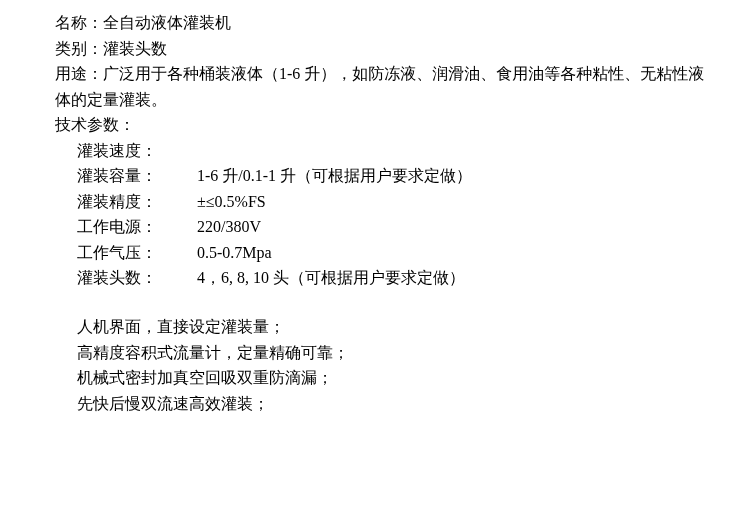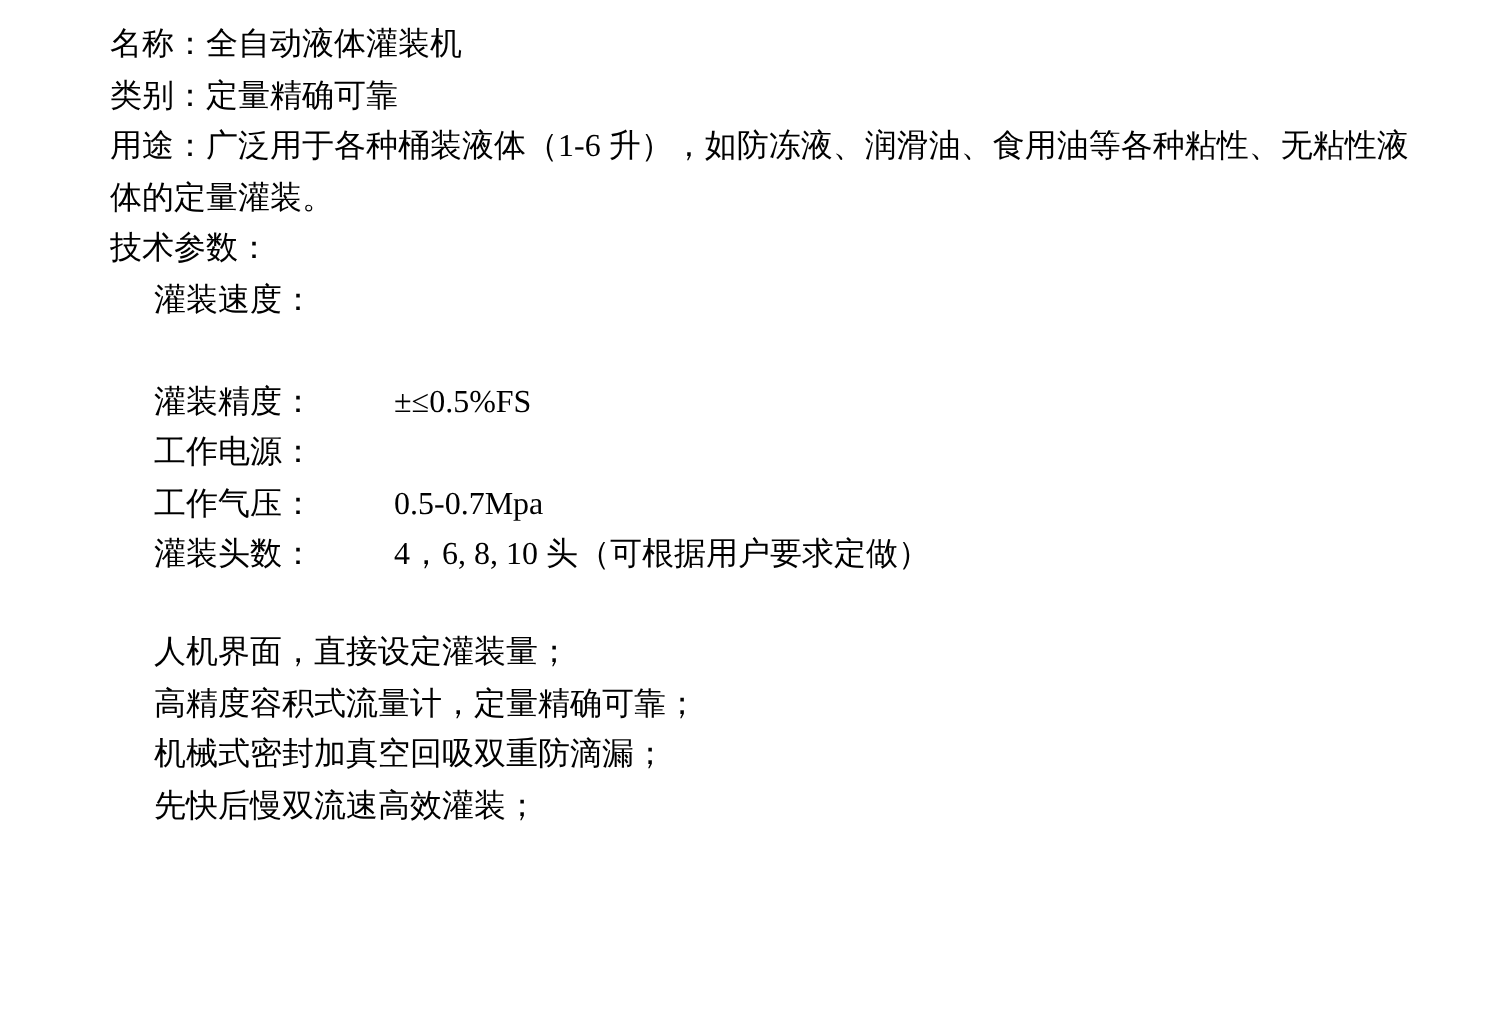--- a/index.html
+++ b/index.html
@@ -46,39 +46,42 @@
     height: 23.5px;
   }
 </style>
 </head>
 <body>
 
 <div class="doc">
 
   <div class="line"><span>名称：</span><span>全自动液体灌装机</span></div>
 
-  <div class="line"><span>类别：</span><span>定量精确可靠</span></div>
+  <div class="line"><span>类别：</span><span>灌装头数</span></div>
 
   <div class="line"><span>用途：</span><span>广泛用于各种桶装液体（1-6 升），如防冻液、润滑油、食用油等各种粘性、无粘性液</span></div>
 
   <div class="line"><span>体的定量灌装。</span></div>
 
   <div class="line">技术参数：</div>
 
   <div class="line indent param-row">
     <span class="param-label">灌装速度：</span>
   </div>
   <div class="line indent param-row">
+    <span class="param-label">灌装容量：</span>
+      <span class="param-value">1-6 升/0.1-1 升（可根据用户要求定做）</span>
   </div>
   <div class="line indent param-row">
     <span class="param-label">灌装精度：</span>
       <span class="param-value">±≤0.5%FS</span>
   </div>
   <div class="line indent param-row">
     <span class="param-label">工作电源：</span>
+      <span class="param-value">220/380V</span>
   </div>
   <div class="line indent param-row">
     <span class="param-label">工作气压：</span>
       <span class="param-value">0.5-0.7Mpa</span>
   </div>
   <div class="line indent param-row">
     <span class="param-label">灌装头数：</span>
       <span class="param-value">4，6, 8, 10 头（可根据用户要求定做）</span>
   </div>
 

